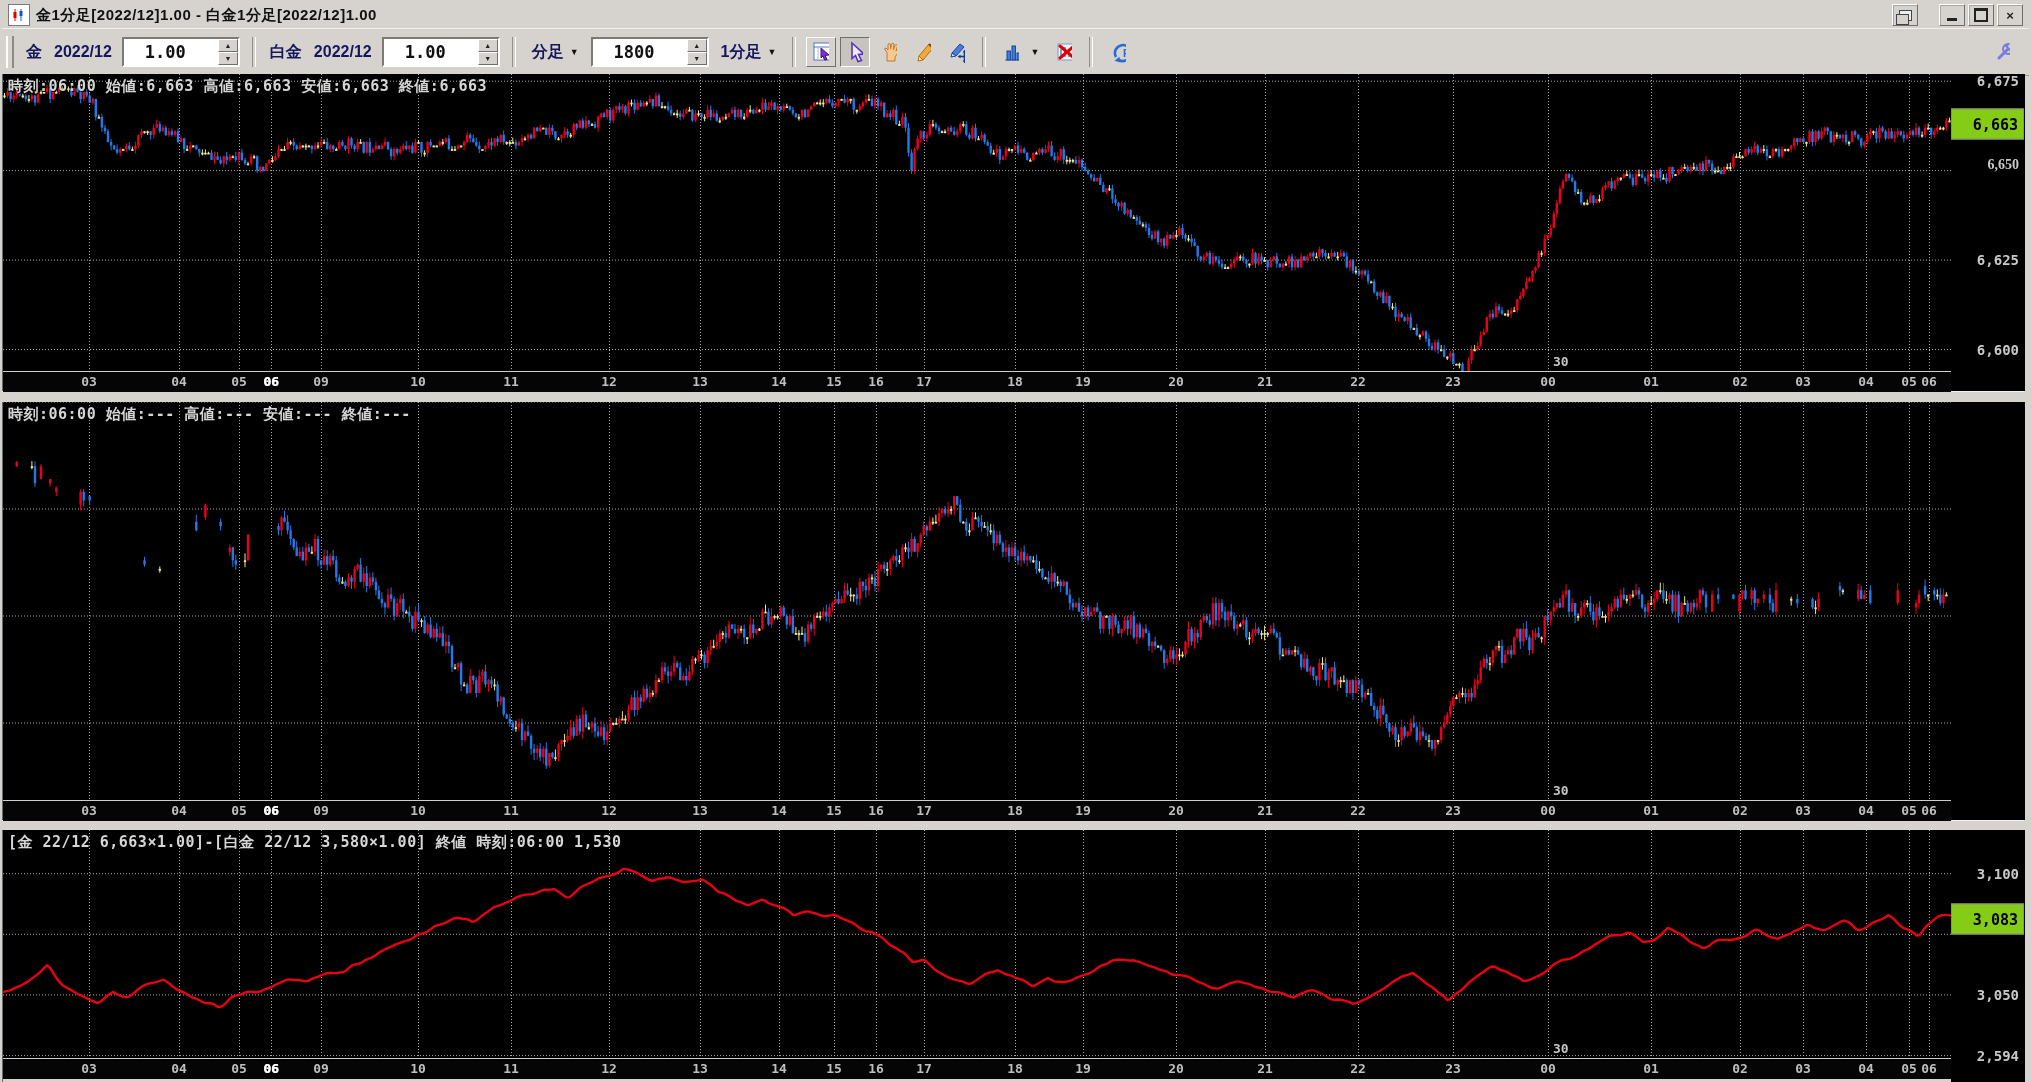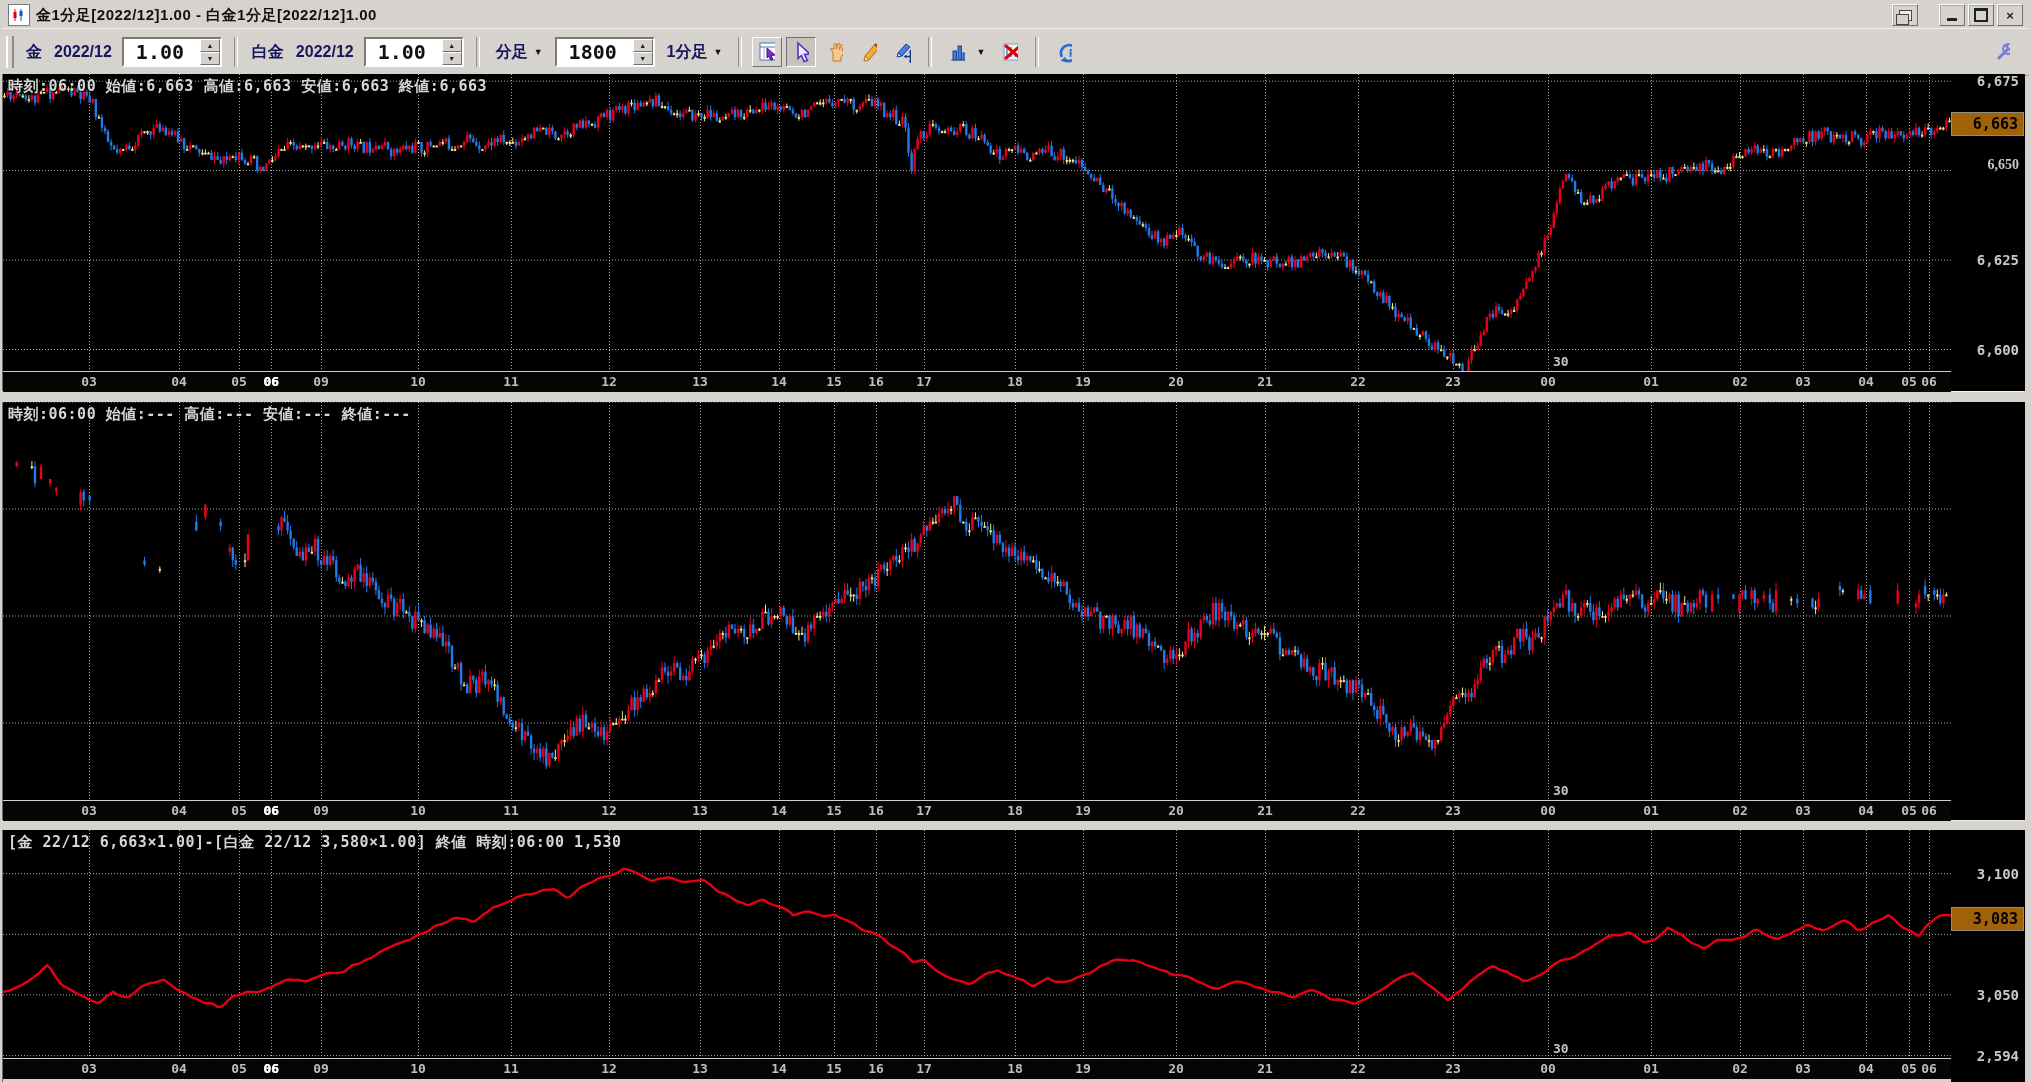--- a/index.html
+++ b/index.html
@@ -31,21 +31,21 @@
   .toolbar{
     position:absolute;left:2px;top:28px;width:2027px;height:46px;background:#d6d3ce;
     border-top:1px solid #f2f0ec;border-bottom:1px solid #9b978f;
     display:flex;align-items:center;
   }
   .grip{width:4px;height:32px;margin:0 6px 0 4px;
     border-left:2px solid #fff;border-right:2px solid #8d8a84;}
   .tlabel{font-size:16px;font-weight:bold;color:#16165e;margin:0 6px;}
   .spin{display:inline-flex;align-items:stretch;height:26px;margin:0 4px;background:#fff;
     border-top:2px solid #7d7a74;border-left:2px solid #7d7a74;border-bottom:2px solid #fff;border-right:2px solid #fff;}
-  .spinval{min-width:52px;padding:2px 12px;font-size:20px;font-weight:bold;color:#111;
+  .spinval{min-width:52px;padding:2px 21px;font-size:17px;font-weight:bold;color:#111;
     font-family:"DejaVu Sans Mono", monospace;display:flex;align-items:center;}
   .spinbtns{display:flex;flex-direction:column;width:20px;}
   .sb{flex:1;font-size:7px;line-height:6px;padding:0;margin:0;color:#222;background:#d6d3ce;
     border-top:1px solid #fff;border-left:1px solid #fff;border-right:1px solid #6f6f6f;border-bottom:1px solid #6f6f6f;cursor:default;}
   .tsep{width:2px;height:30px;margin:0 8px;border-left:1px solid #928f89;border-right:1px solid #fff;}
   .ddl{display:inline-flex;align-items:center;gap:6px;margin:0 4px;padding:2px 4px;font-size:16px;font-weight:bold;color:#16165e;background:transparent;border:none;}
   .dd-arrow{font-size:9px;color:#111;}
   .tbtn{width:30px;height:30px;margin:0 2px;display:flex;align-items:center;justify-content:center;background:#d6d3ce;border:1px solid transparent;}
   .tbtn.raised{border-top:1px solid #fff;border-left:1px solid #fff;border-right:1px solid #6f6f6f;border-bottom:1px solid #6f6f6f;}
   .tbtn.pressed{background:#c8c4bd;border-top:1px solid #6f6f6f;border-left:1px solid #6f6f6f;border-right:1px solid #fff;border-bottom:1px solid #fff;}
@@ -70,22 +70,22 @@
   .xaxis{position:absolute;left:0;width:1948px;height:20px;background:#050505;
     border-top:1px solid #cfcfcf;z-index:4;}
   .xlab{position:absolute;top:2px;transform:translateX(-50%);
     font-family:"DejaVu Sans Mono", monospace;font-size:13px;font-weight:bold;color:#bfbfbf;}
   .xlab.bold{color:#ffffff;text-shadow:0.6px 0 0 #fff;}
   .day-marker{position:absolute;z-index:5;font-family:"DejaVu Sans Mono", monospace;
     font-size:13px;font-weight:bold;color:#c4c4c4;}
   .ycol{position:absolute;left:1948px;top:0;bottom:0;width:74px;background:#000;z-index:5;}
   .ylab{position:absolute;right:6px;transform:translateY(-50%);
     font-family:"DejaVu Sans Mono", monospace;font-size:14px;font-weight:bold;color:#c8c8c8;}
-  .yhl{position:absolute;left:0;right:1px;transform:translateY(-50%);height:24px;
-    background:#a16207;color:#000;display:flex;align-items:center;justify-content:flex-end;
+  .yhl{position:absolute;left:0;right:1px;transform:translateY(-50%);height:31px;
+    background:#84cc16;color:#000;display:flex;align-items:center;justify-content:flex-end;
     padding-right:5px;font-family:"DejaVu Sans Mono", monospace;font-size:15px;font-weight:bold;
     border:1px solid #8f8b85;box-sizing:border-box;z-index:6;}
   .bottom-edge{position:absolute;left:0;right:0;bottom:0;height:3px;background:#d6d3ce;}
 </style>
 </head>
 <body>
 
 <div class="titlebar">
   <span class="app-icon">
     <svg width="14" height="14">

